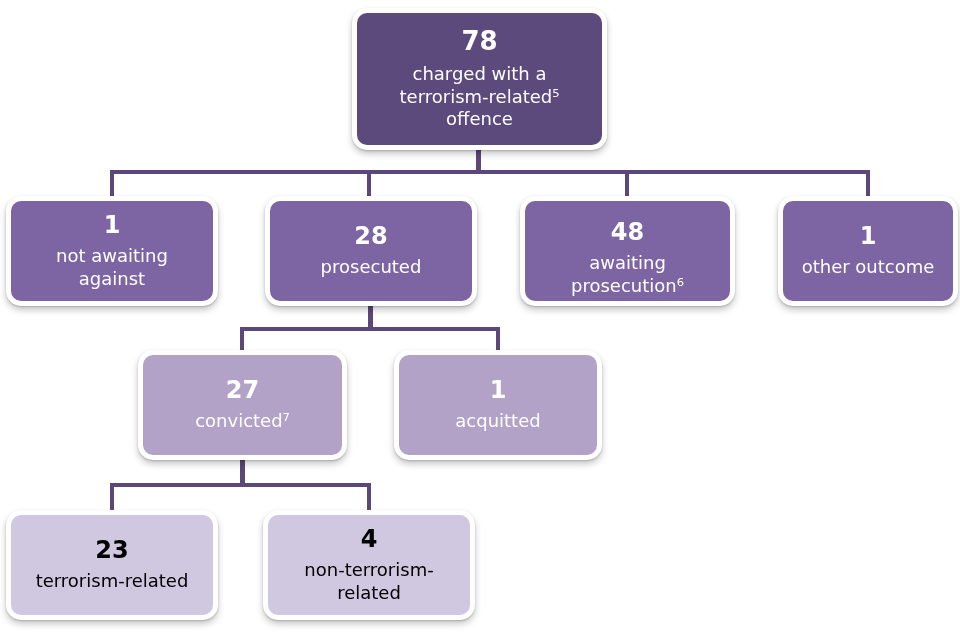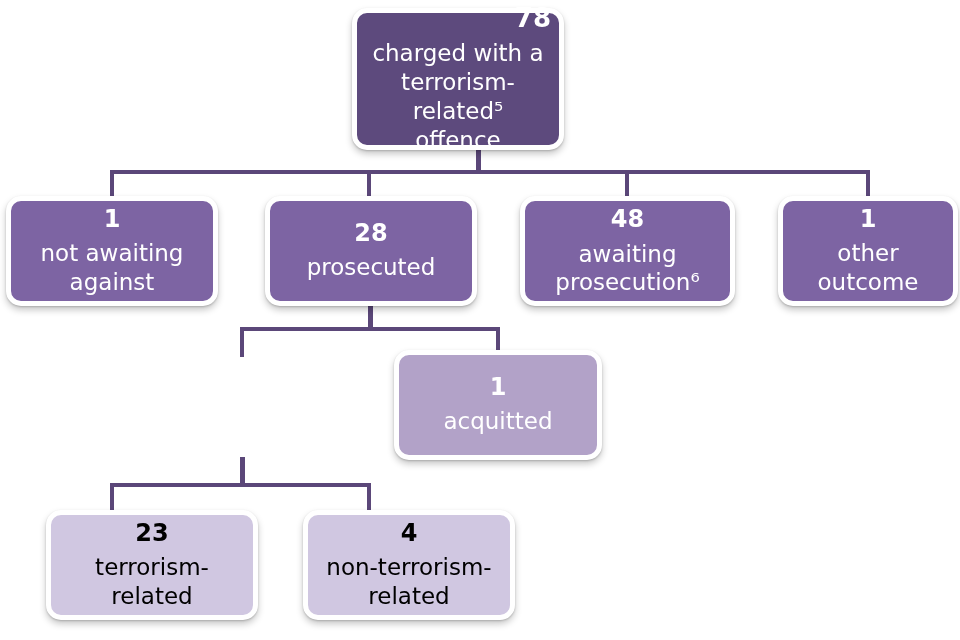--- a/index.html
+++ b/index.html
@@ -58,33 +58,33 @@
     gap: 7px;
     text-align: center;
     padding: 4px 8px;
   }
   .node .num {
     font-weight: bold;
     font-size: 24px;
     line-height: 1.1;
   }
   .node .label {
-    font-size: 23px;
+    font-size: 18px;
     line-height: 1.25;
     white-space: pre-line;
   }
 
   .l1 { background: #5d4a7d; color: #ffffff; }
   .l1 .num { font-size: 26px; }
   .l2 { background: #7d64a3; color: #ffffff; }
   .l3 { background: #b2a2c8; color: #ffffff; }
-  .l4 { background: #d0c7e1; color: #000000; margin-left: 40px; }
+  .l4 { background: #d0c7e1; color: #000000; }
 
   
-  .n-charged  { left: 352px; top: 8px;   width: 212px; height: 142px; align-items: flex-end; }
+  .n-charged  { left: 352px; top: 8px;   width: 255px; height: 142px; }
   .n-notproc  { left: 6px;   top: 196px; width: 212px; height: 110px; }
   .n-prosec   { left: 265px; top: 196px; width: 212px; height: 110px; align-items: center; }
   .n-await    { left: 520px; top: 196px; width: 215px; height: 110px; justify-content: flex-end; }
   .n-other    { left: 778px; top: 196px; width: 180px; height: 110px; }
   .n-convict  { left: 138px; top: 350px; width: 209px; height: 110px; }
   .n-acquit   { left: 394px; top: 350px; width: 208px; height: 110px; }
   .n-terr     { left: 6px;   top: 510px; width: 212px; height: 110px; }
   .n-nonterr  { left: 263px; top: 510px; width: 212px; height: 110px; }
 </style>
 </head>
@@ -128,20 +128,24 @@
   <div class="node l2 n-await">
     <div class="num">48</div>
     <div class="label">awaiting
 prosecution⁶</div>
   </div>
   <div class="node l2 n-other">
     <div class="num">1</div>
     <div class="label">other outcome</div>
   </div>
 
+  <div class="node l3 n-convict">
+    <div class="num">27</div>
+    <div class="label">convicted⁷</div>
+  </div>
   <div class="node l3 n-acquit">
     <div class="num">1</div>
     <div class="label">acquitted</div>
   </div>
 
   <div class="node l4 n-terr">
     <div class="num">23</div>
     <div class="label">terrorism-related</div>
   </div>
   <div class="node l4 n-nonterr">

